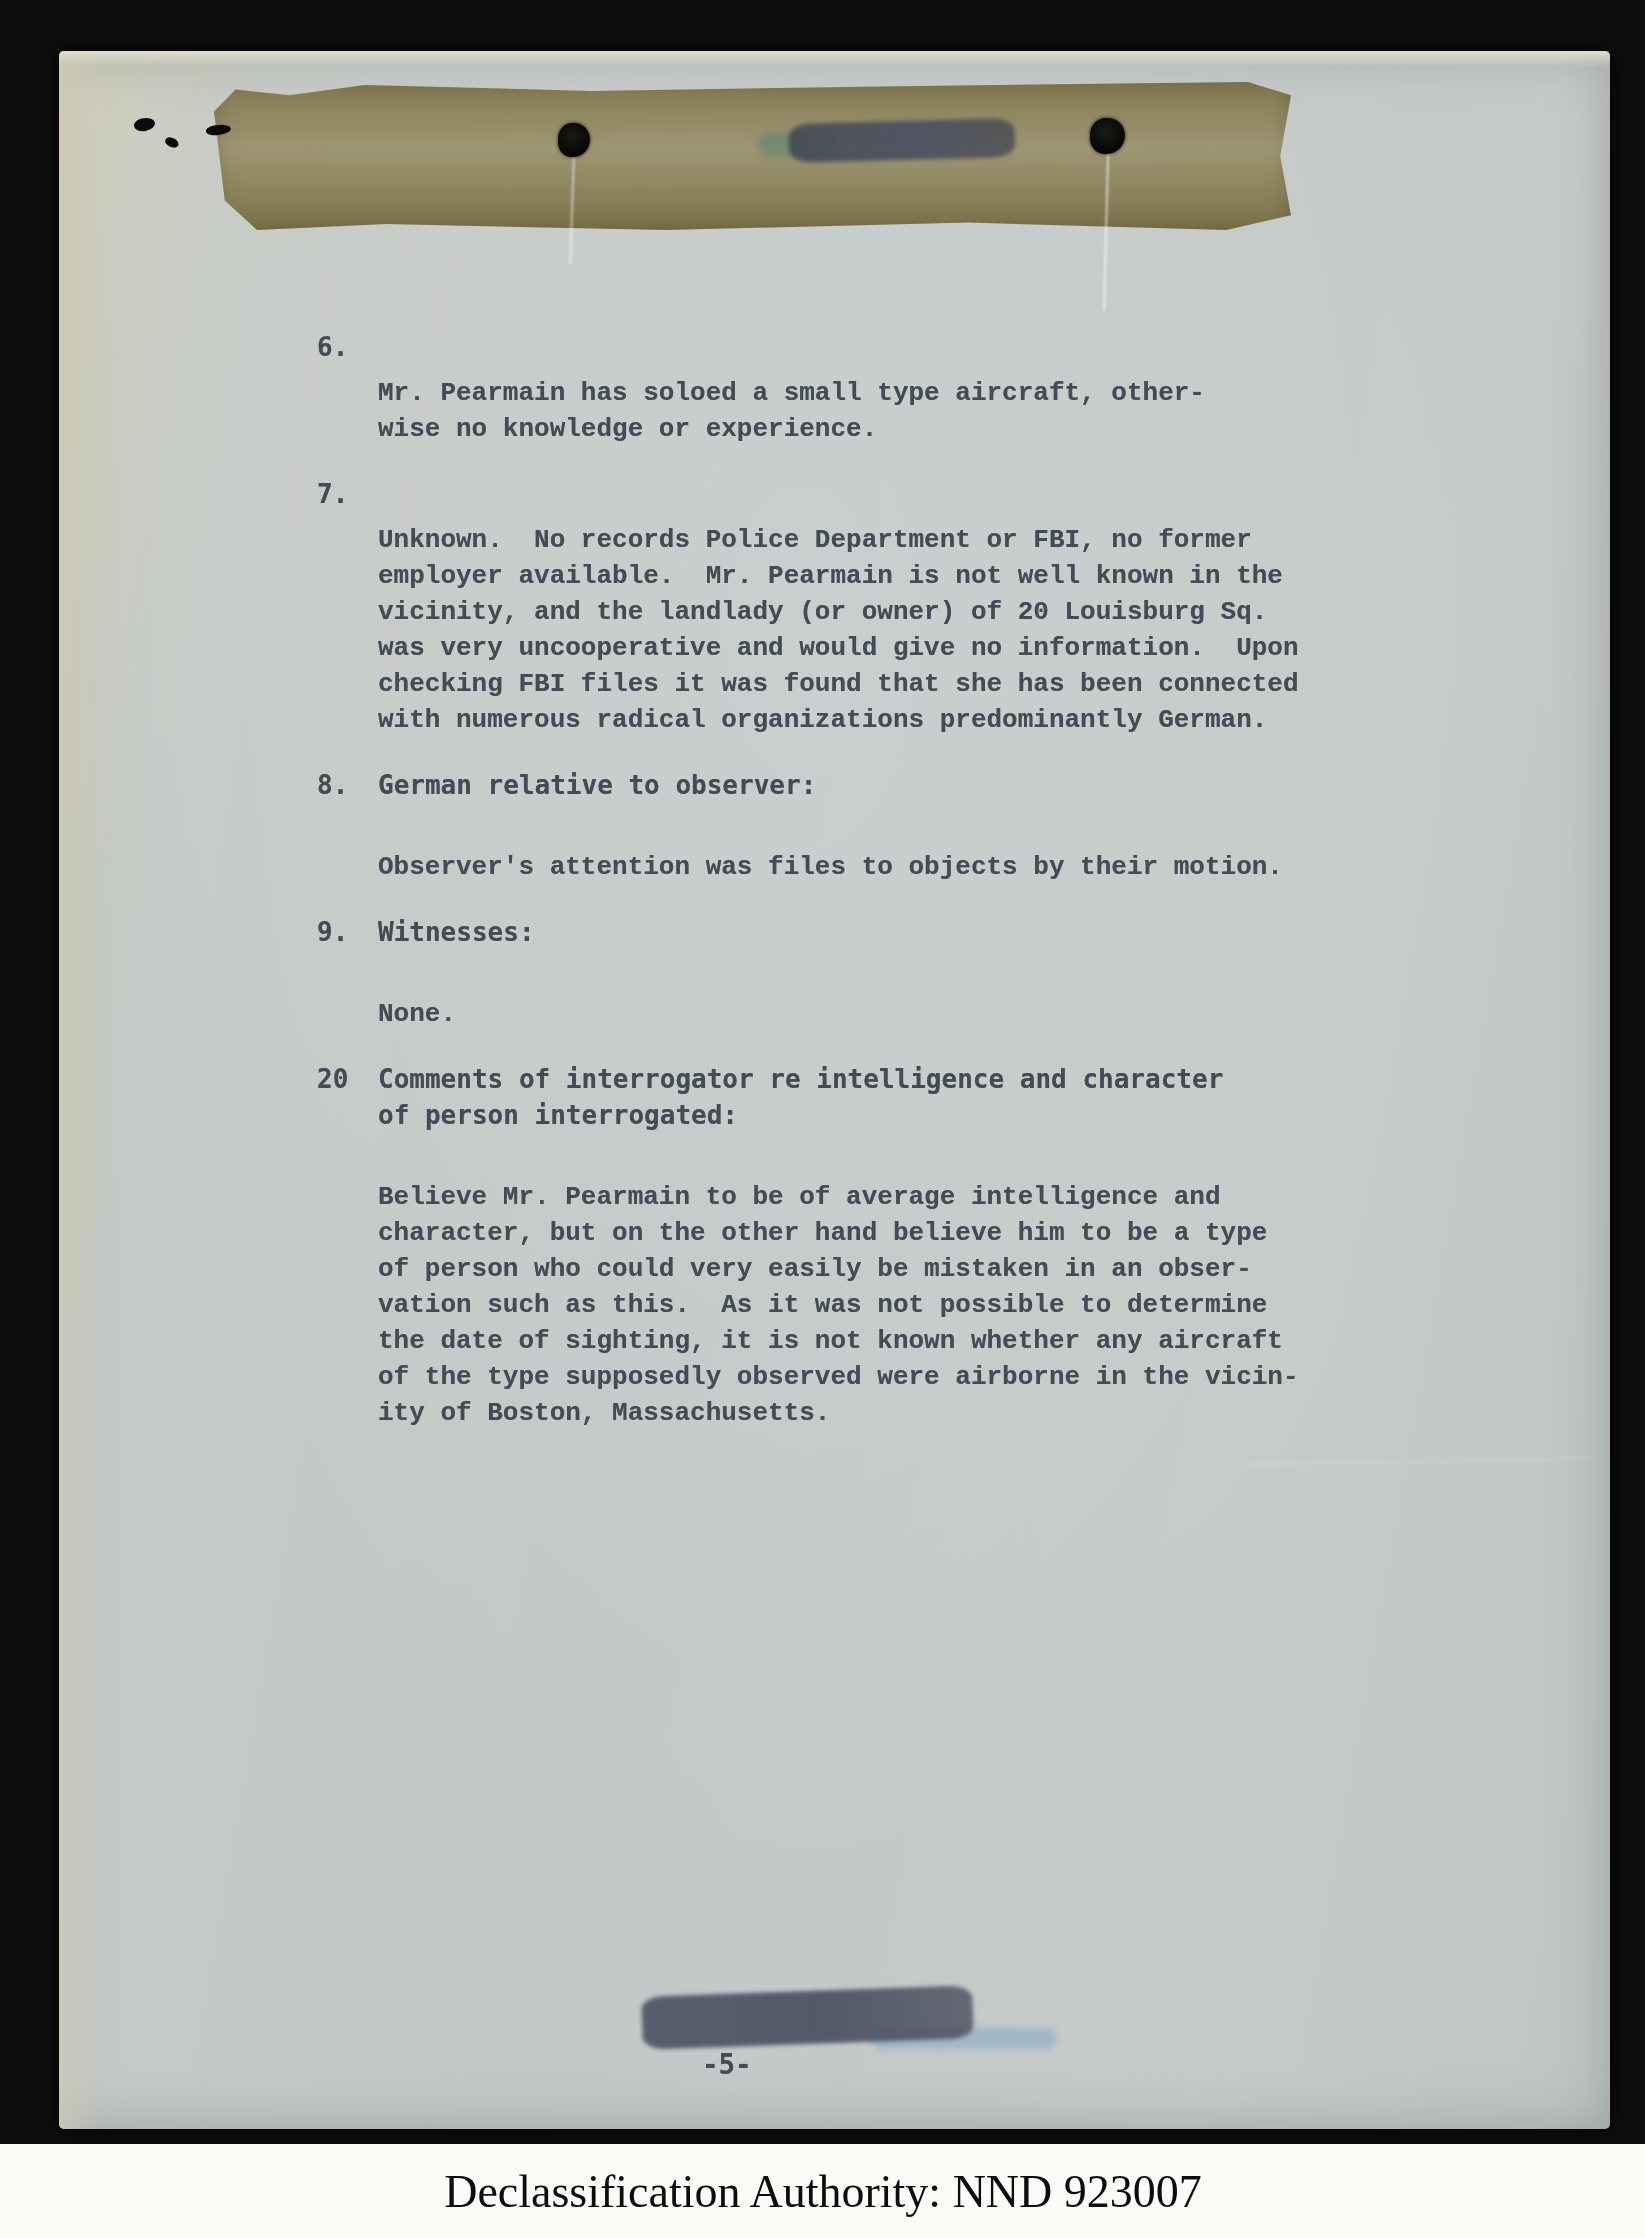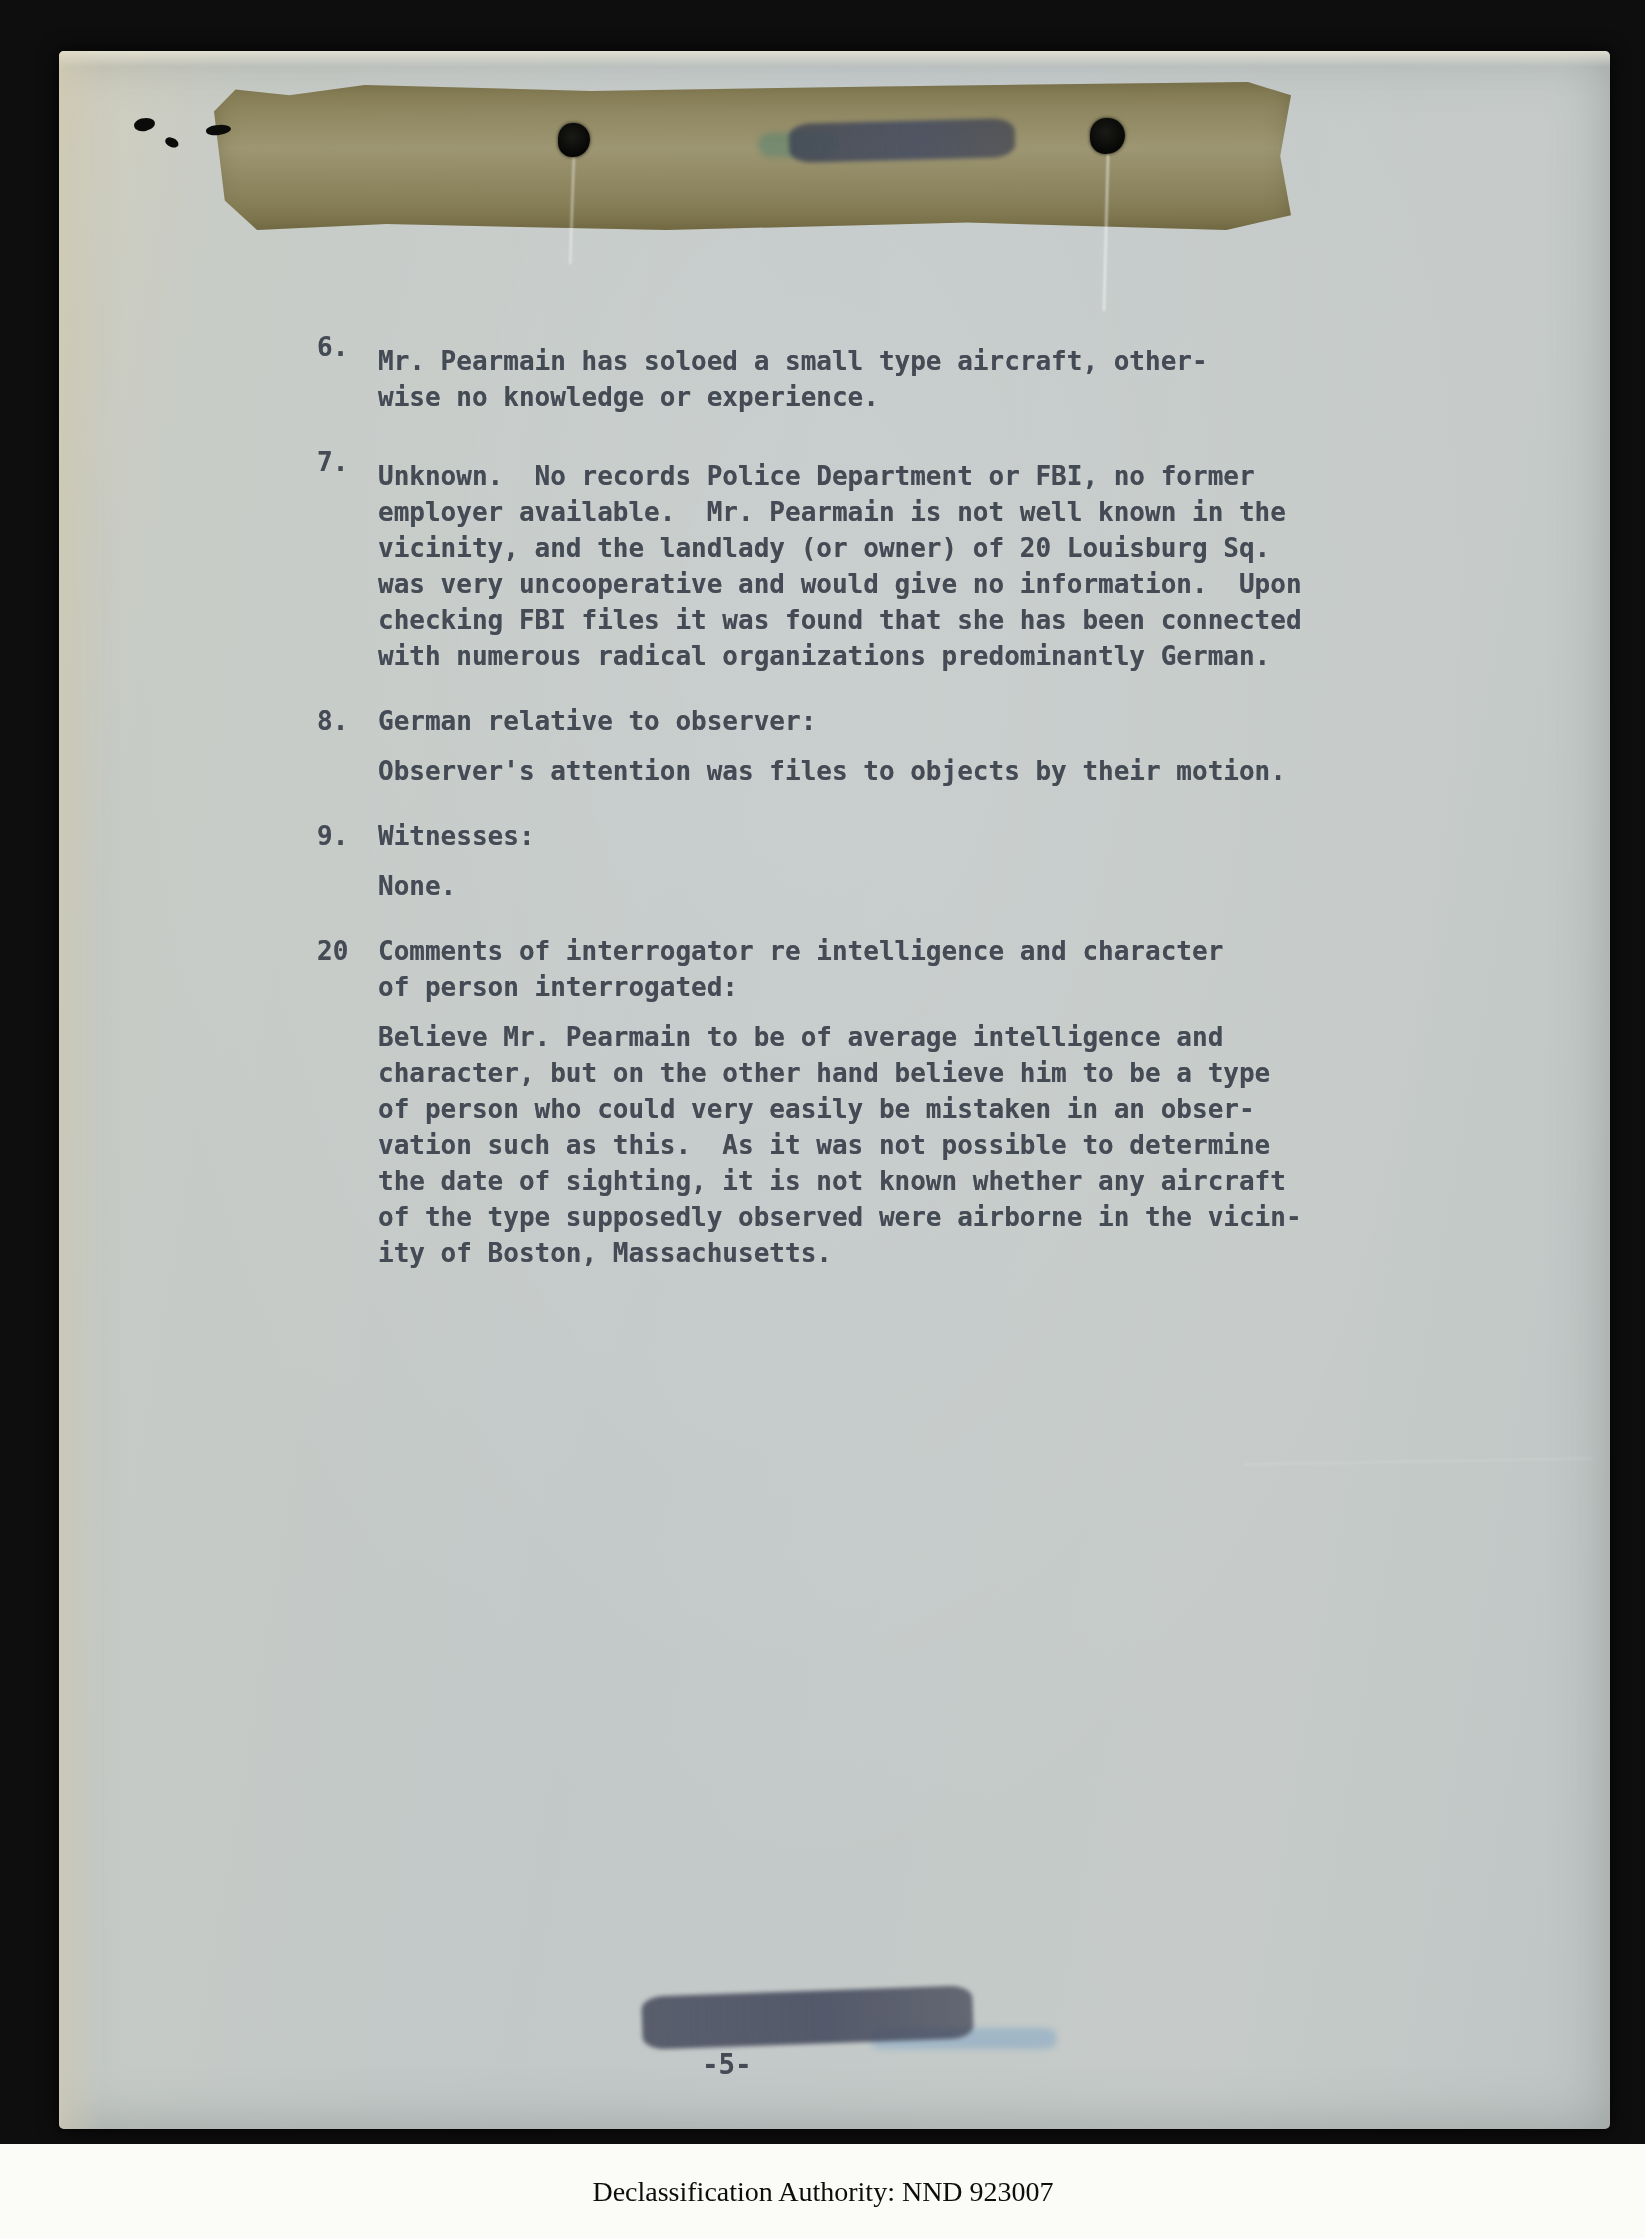--- a/index.html
+++ b/index.html
@@ -68,34 +68,34 @@
   .speck3 { left:147px; top:74px; width:25px; height:10px; transform:rotate(-8deg); }
   
   .doc-body {
     position:absolute; left:258px; top:278px; width:1111px;
     color:#454b55; font-size:26px; line-height:36px; font-weight:700;
     text-shadow:0 0 0.6px rgba(69,75,85,0.5);
   }
   .doc-item { display:flex; margin-bottom:29px; }
   .item-num { width:61px; flex:none; }
   .item-heading, .item-body { white-space:pre-wrap; }
-  .item-body { margin-top:14px; }
+  .item-body { margin-top:46px;font-family:Liberation Mono, monospace; }
   .page-number {
     position:absolute; left:643px; top:1997px;
     color:#454b55; font-size:27.5px; font-weight:700;
     text-shadow:0 0 0.6px rgba(69,75,85,0.5);
   }
   
   .footer-strip {
     position:absolute; left:0; top:2144px; width:1646px; height:95px;
     background:#fbfbf8; display:flex; align-items:center; justify-content:center;
   }
   .footer-text {
     font-family:"Liberation Serif","DejaVu Serif",serif;
-    font-size:28px; color:#0d0d0d;
+    font-size:46px; color:#0d0d0d;
   }
 </style>
 </head>
 <body>
 
 <div class="stage">
 
   <div class="paper">
     <div class="paper-top-edge"></div>
     <div class="left-edge-band"></div>

